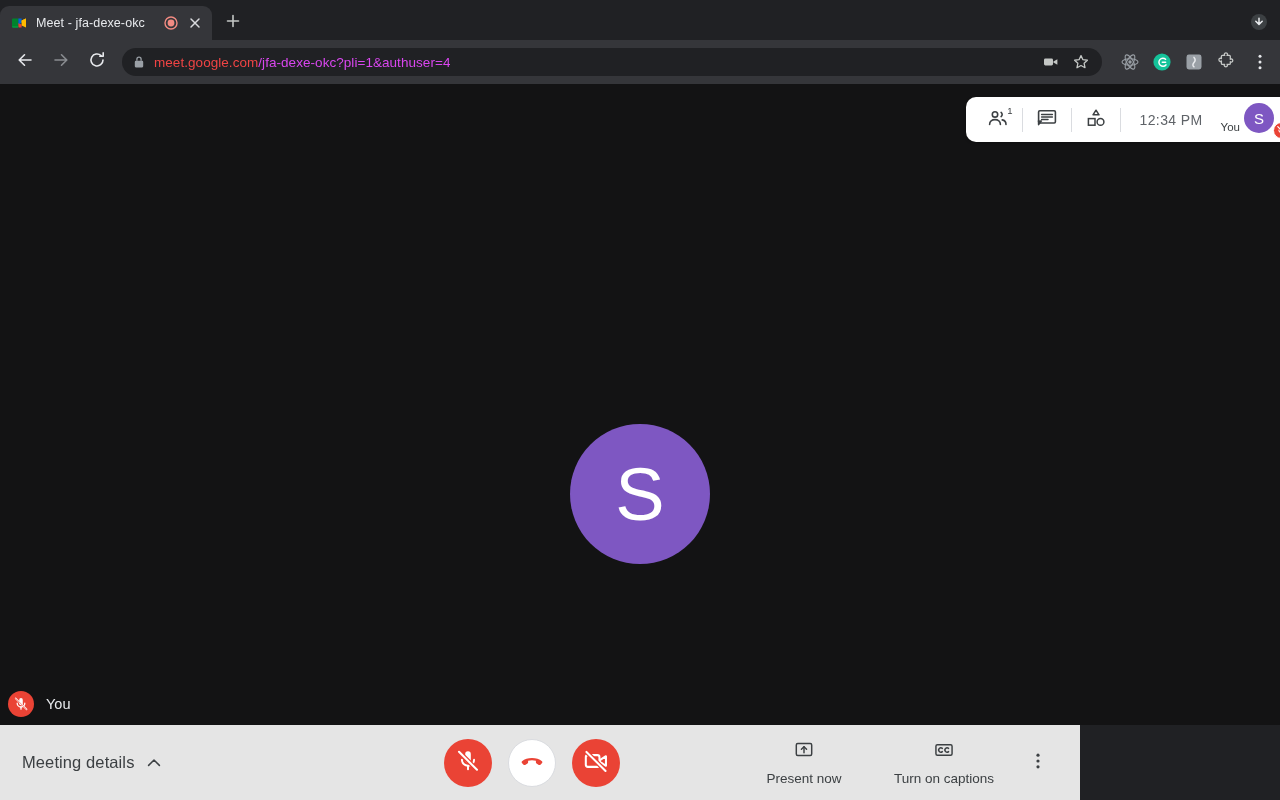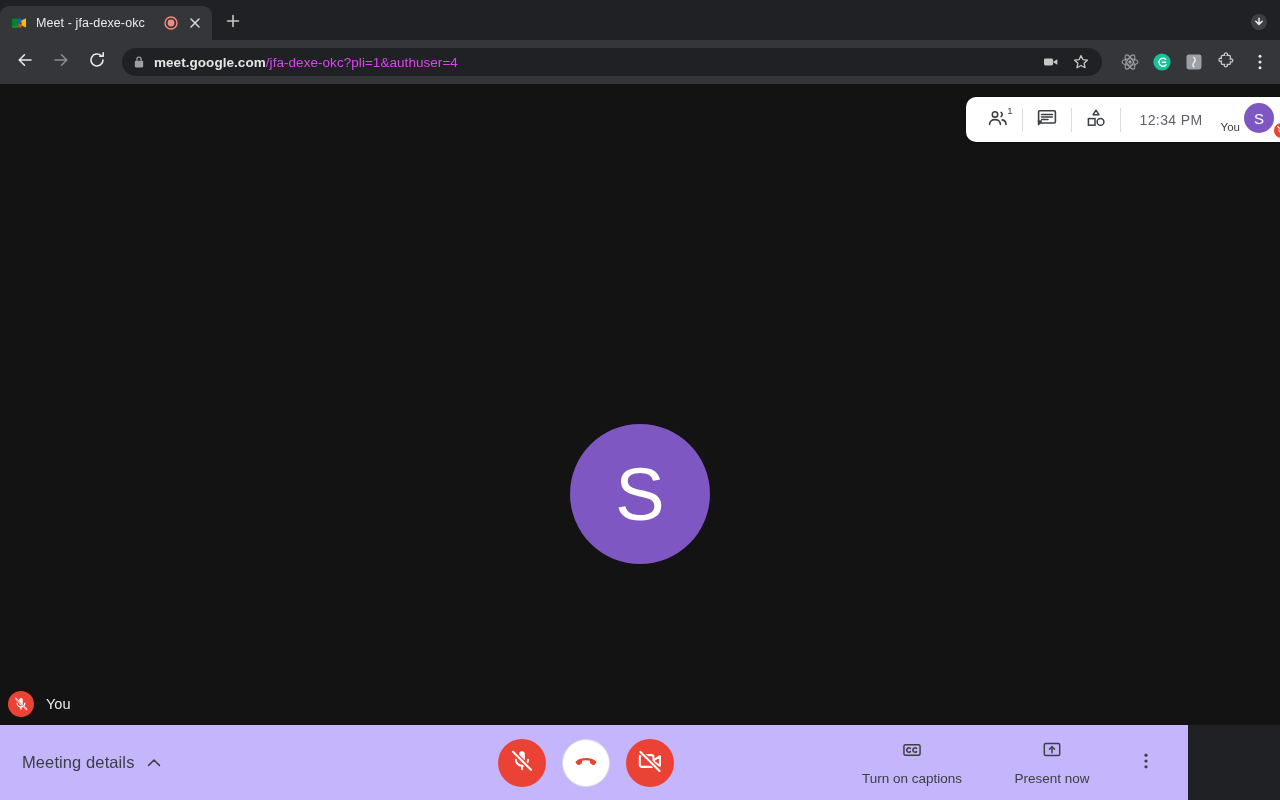--- a/index.html
+++ b/index.html
@@ -52,21 +52,21 @@
   }
   .omnibox {
     flex: 1 1 auto; height: 28px; background: #202124;
     border-radius: 14px; display: flex; align-items: center;
     padding: 0 11px; gap: 9px; margin: 0 6px 0 4px;
     min-width: 0;
   }
   .lock { width: 12px; height: 14px; flex: none; }
   .url { font-size: 13.5px; white-space: nowrap; overflow: hidden;
          text-overflow: ellipsis; letter-spacing: .05px; }
-  .url .host { color: #e5e5e5; font-weight: bold; }
+  .url .host { color: #ef4444; font-weight: normal; }
   .url .path { color: #d946ef; }
   .omnibox-icons { margin-left: auto; display: flex; align-items: center; gap: 10px; padding-left: 8px; }
   .tb-icon { width: 20px; height: 20px; flex: none;
              display: flex; align-items: center; justify-content: center; }
   .ext-icons { display: flex; align-items: center; gap: 12px; padding-left: 10px; }
   .menu-dots-v { width: 20px; height: 20px; margin-left: 12px; flex: none; }
 
   
   .stage {
     position: absolute; left: 0; top: 84px;
@@ -129,22 +129,22 @@
   .tp-mic-badge {
     position: absolute; right: -14px; bottom: -3px;
     width: 17px; height: 17px; border-radius: 50%;
     background: #ea4335; border: 1.5px solid #fff;
     display: flex; align-items: center; justify-content: center;
   }
 
   
   .bottombar {
     position: absolute; left: 0; top: 725px;
-    width: 1188px; height: 75px;
-    background: #c4b5fd;
+    width: 1080px; height: 75px;
+    background: #e5e5e5;
     display: flex; align-items: center;
   }
   .bb-left {
     display: flex; align-items: center; gap: 11px;
     padding-left: 22px; min-width: 330px;
   }
   .bb-meeting-label { color: #3c4043; font-size: 16.5px; letter-spacing: .1px; }
   .chev-up { width: 18px; height: 18px; }
 
   .bb-center {
@@ -408,36 +408,36 @@
             <path d="M3.2 3.6l17.6 17.6" stroke="#fff" stroke-width="1.9" stroke-linecap="round"></path>
           </svg>
         </span>
       </div>
     </div>
 
     <div class="bb-right">
       <div class="bb-item">
         <span>
           <svg width="22" height="22" viewBox="0 0 24 24">
+            <rect x="3.6" y="5" width="16.8" height="13" rx="1.6" fill="none" stroke="#3c4043" stroke-width="1.6"></rect>
+            <path d="M12 15V8.4" stroke="#3c4043" stroke-width="1.6" stroke-linecap="round"></path>
+            <path d="M9.2 11.2L12 8.4l2.8 2.8" stroke="#3c4043" stroke-width="1.6" fill="none" stroke-linecap="round" stroke-linejoin="round"></path>
+          </svg>
+        </span>
+        <span class="bb-item-label">Present now</span>
+      </div>
+      <div class="bb-item">
+        <span>
+          <svg width="22" height="22" viewBox="0 0 24 24">
             <rect x="3.2" y="6.2" width="17.6" height="11.6" rx="1.6" fill="none" stroke="#3c4043" stroke-width="1.6"></rect>
             <path d="M10.2 10.2a2.4 2.4 0 1 0 0 3.6" stroke="#3c4043" stroke-width="1.6" fill="none" stroke-linecap="round"></path>
             <path d="M17 10.2a2.4 2.4 0 1 0 0 3.6" stroke="#3c4043" stroke-width="1.6" fill="none" stroke-linecap="round"></path>
           </svg>
         </span>
         <span class="bb-item-label">Turn on captions</span>
-      </div>
-      <div class="bb-item">
-        <span>
-          <svg width="22" height="22" viewBox="0 0 24 24">
-            <rect x="3.6" y="5" width="16.8" height="13" rx="1.6" fill="none" stroke="#3c4043" stroke-width="1.6"></rect>
-            <path d="M12 15V8.4" stroke="#3c4043" stroke-width="1.6" stroke-linecap="round"></path>
-            <path d="M9.2 11.2L12 8.4l2.8 2.8" stroke="#3c4043" stroke-width="1.6" fill="none" stroke-linecap="round" stroke-linejoin="round"></path>
-          </svg>
-        </span>
-        <span class="bb-item-label">Present now</span>
       </div>
       <div class="bb-more">
         <span>
           <svg width="20" height="20" viewBox="0 0 20 20">
             <circle cx="10" cy="4.2" r="1.6" fill="#3c4043"></circle>
             <circle cx="10" cy="10" r="1.6" fill="#3c4043"></circle>
             <circle cx="10" cy="15.8" r="1.6" fill="#3c4043"></circle>
           </svg>
         </span>
       </div>

